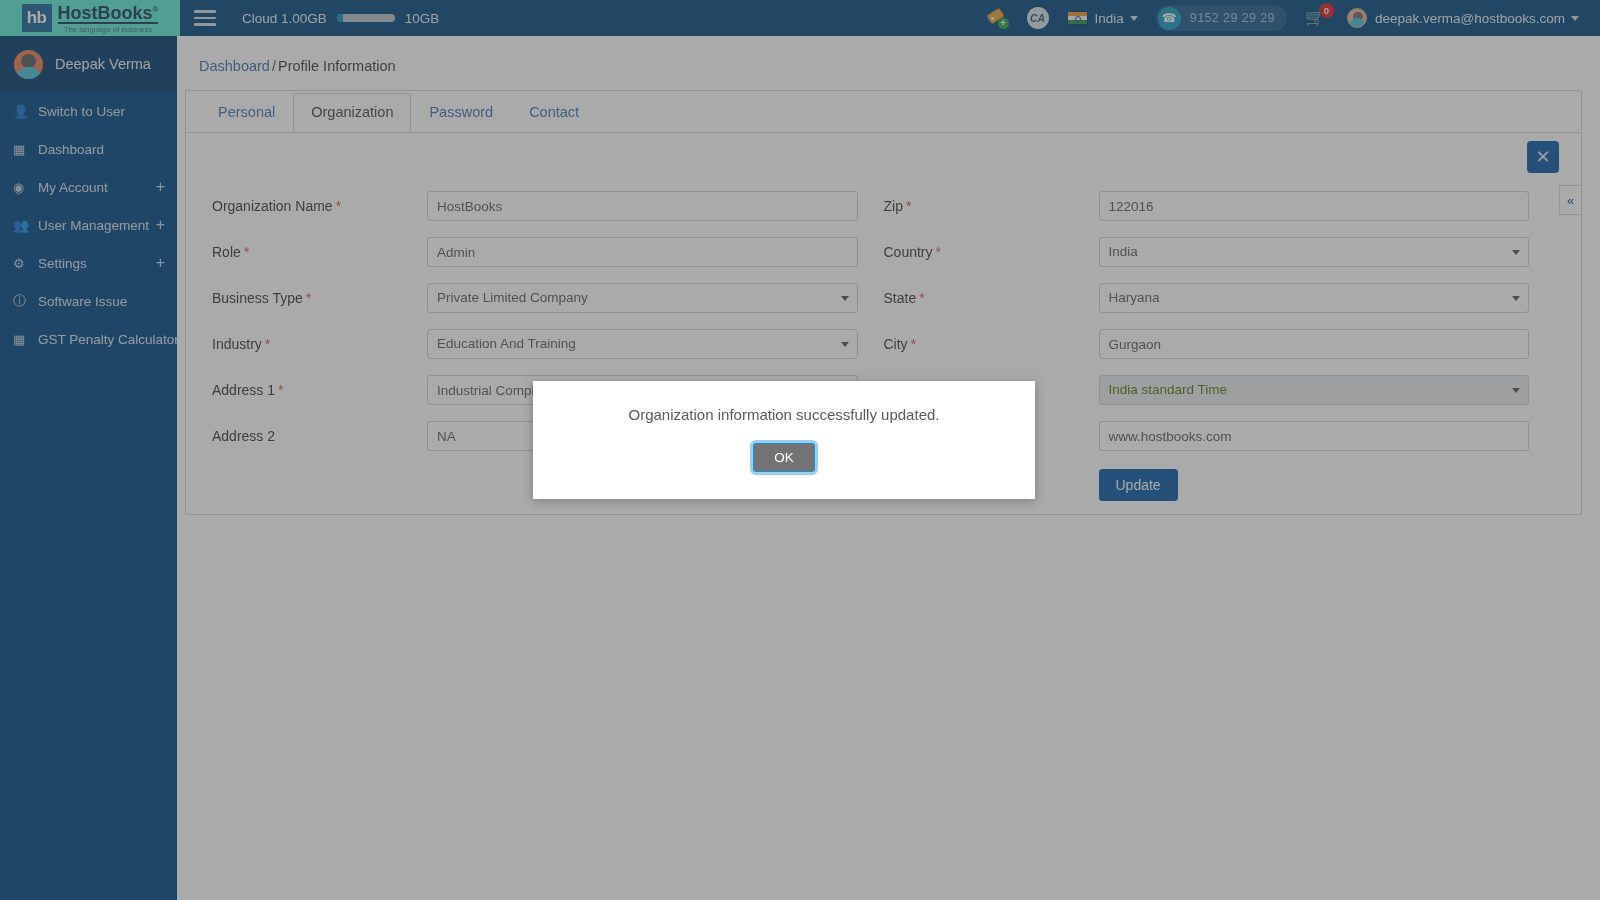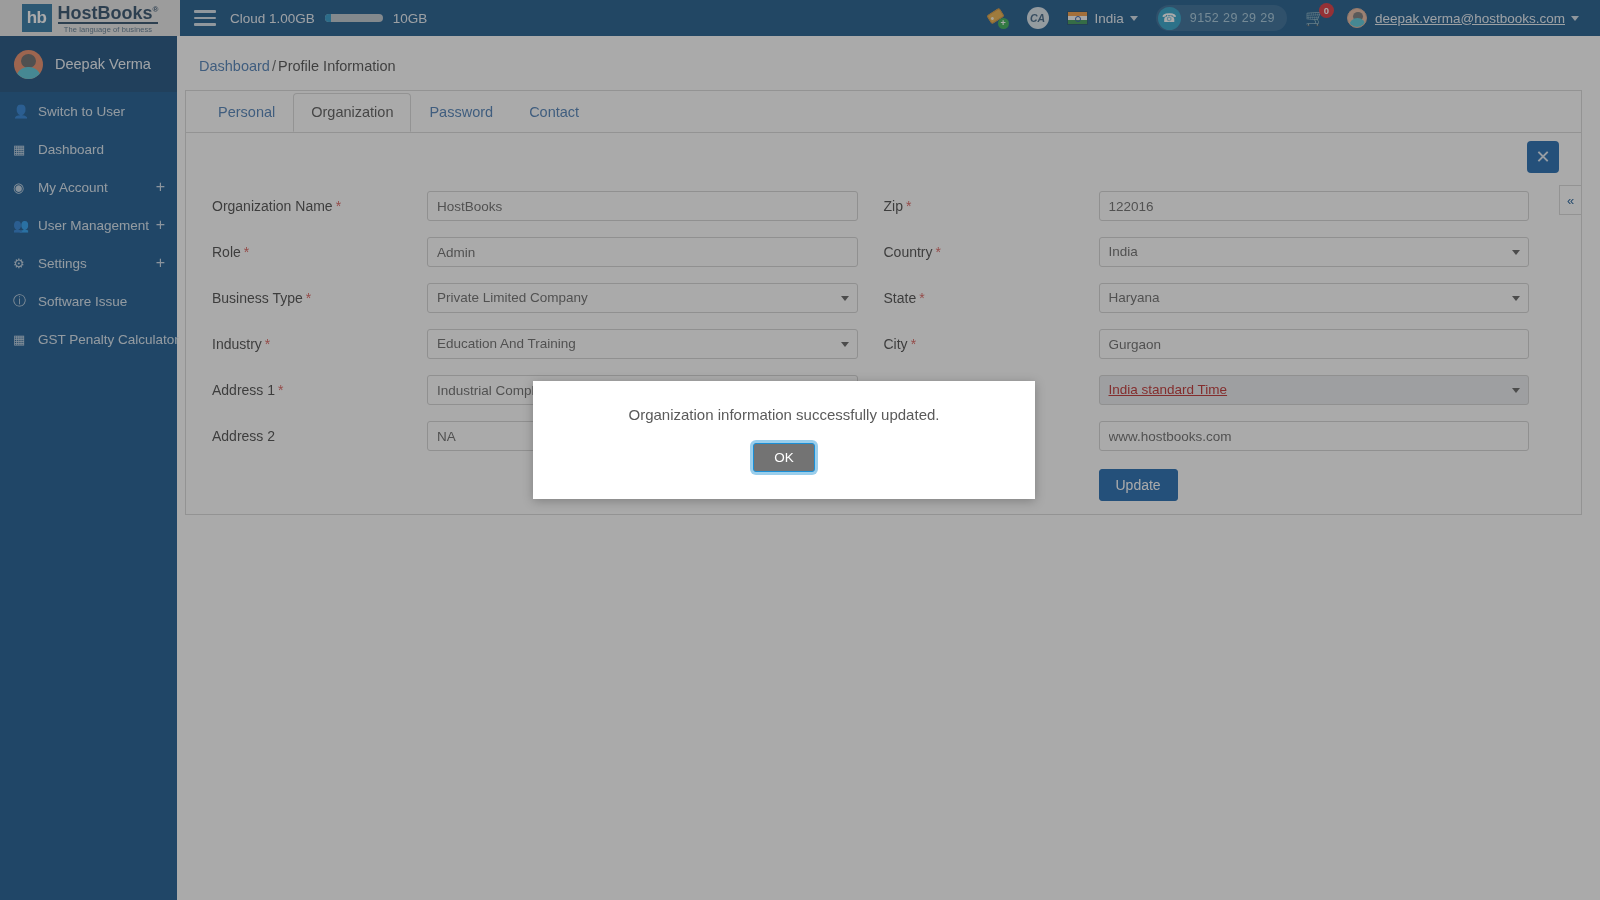--- a/index.html
+++ b/index.html
@@ -23,21 +23,21 @@
     position: absolute; top: 0; left: 0;
     width: 1600px; height: 36px;
     display: flex; align-items: center;
     background: #084b80;
     z-index: 5;
   }
   #logo-zone {
     width: 180px; height: 36px;
     flex: 0 0 180px;
     display: flex; align-items: center; justify-content: center;
-    background: #e5e5e5;
+    background: #5eead4;
   }
   .logo-wrap { display: flex; align-items: center; gap: 6px; }
   .logo-mark {
     width: 30px; height: 28px;
     background: #1d6a9c;
     color: #ffffff;
     font-size: 17px; font-weight: bold;
     display: flex; align-items: center; justify-content: center;
     letter-spacing: -0.5px;
   }
@@ -58,21 +58,21 @@
 
   #hamburger {
     margin-left: 14px;
     width: 22px; height: 18px;
     display: flex; flex-direction: column; justify-content: center; gap: 4px;
     cursor: pointer;
   }
   #hamburger span { display: block; height: 2.5px; background: #cfdce8; border-radius: 1px; }
 
   .cloud-label {
-    margin-left: 14px; color: #e7eef5; font-size: 13.5px; white-space: nowrap;
+    margin-left: 26px; color: #e7eef5; font-size: 13.5px; white-space: nowrap;
   }
   .cloud-bar {
     margin-left: 10px;
     width: 58px; height: 8px;
     background: #b9c3cb; border-radius: 4px;
     position: relative; overflow: hidden;
   }
   .cloud-bar > i {
     position: absolute; left: 0; top: 0; bottom: 0;
     width: 11px; background: #1b8fc4; display: block;
@@ -154,21 +154,21 @@
     border: 1px solid #d7a88e;
   }
   .user-avatar-sm::before {
     content:""; position:absolute; left:5px; top:3px; width:10px;height:9px;border-radius:50%;
     background:#6d6d6d;
   }
   .user-avatar-sm::after {
     content:""; position:absolute; left:1.5px; bottom:0; width:17px;height:9px;border-radius:9px 9px 0 0;
     background:#49c2d6;
   }
-  .user-email { color: #e7eef5; font-size: 13.5px; margin-left: 8px; text-decoration: underline; }
+  .user-email { color: #e7eef5; font-size: 13.5px; margin-left: 8px; }
 
   
   #sidebar {
     position: absolute; left: 0; top: 36px;
     width: 177px; height: 864px;
     background: #054a85;
     z-index: 4;
   }
   #profile-block {
     height: 56px; display: flex; align-items: center;
@@ -281,21 +281,21 @@
     background-image: none;
     position: relative;
   }
   .sel-wrap { position: relative; width: 100%; }
   .sel-arrow {
     position: absolute; right: 9px; top: 50%; margin-top: -2px;
     width: 0; height: 0; pointer-events: none;
     border-left: 4.5px solid transparent; border-right: 4.5px solid transparent;
     border-top: 5px solid #555;
   }
-  .sel.disabled { background: #e9ecef; color: #b91c1c; text-decoration: underline; }
+  .sel.disabled { background: #e9ecef; color: #4d7c0f; }
 
   .btn-update {
     margin-left: 215px; margin-top: 10px;
     background: #0b5ba8; color: #ffffff;
     border: 1px solid #0b5ba8; border-radius: 3px;
     font-size: 14px; padding: 7px 16px; cursor: pointer;
     font-family: "Liberation Sans", sans-serif;
   }
 
   

